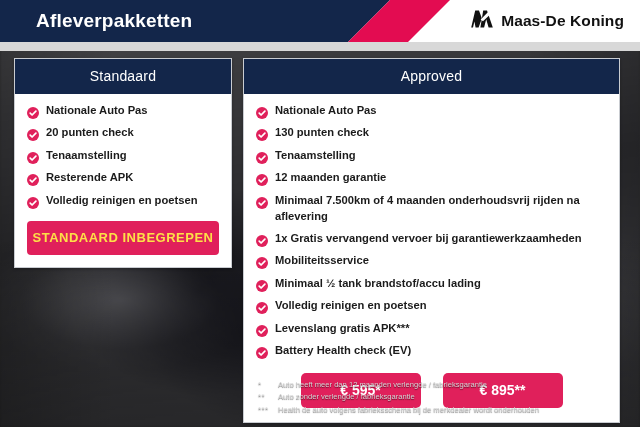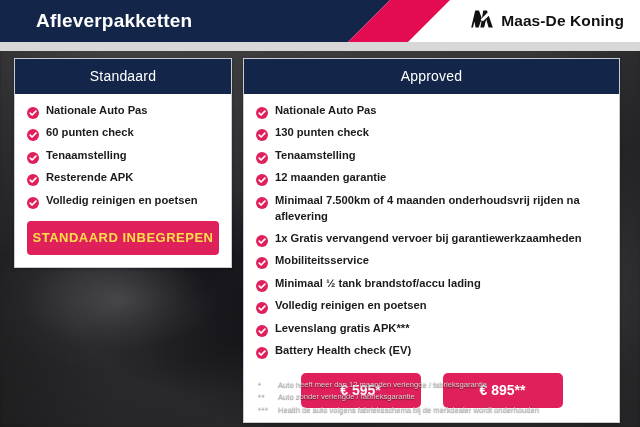--- a/index.html
+++ b/index.html
@@ -240,21 +240,21 @@
           </span>
           <span class="feature-text">Nationale Auto Pas</span>
         </li>
         <li>
           <span class="check-icon">
             <svg width="12" height="12" viewBox="0 0 12 12">
                 <circle cx="6" cy="6" r="6" fill="#e0205b"></circle>
                 <path d="M3.2 6.1 L5.1 8.0 L8.9 4.1" stroke="#ffffff" stroke-width="1.7" fill="none" stroke-linecap="round" stroke-linejoin="round"></path>
               </svg>
           </span>
-          <span class="feature-text">60 punten check</span>
+          <span class="feature-text">20 punten check</span>
         </li>
         <li>
           <span class="check-icon">
             <svg width="12" height="12" viewBox="0 0 12 12">
                 <circle cx="6" cy="6" r="6" fill="#e0205b"></circle>
                 <path d="M3.2 6.1 L5.1 8.0 L8.9 4.1" stroke="#ffffff" stroke-width="1.7" fill="none" stroke-linecap="round" stroke-linejoin="round"></path>
               </svg>
           </span>
           <span class="feature-text">Tenaamstelling</span>
         </li>

